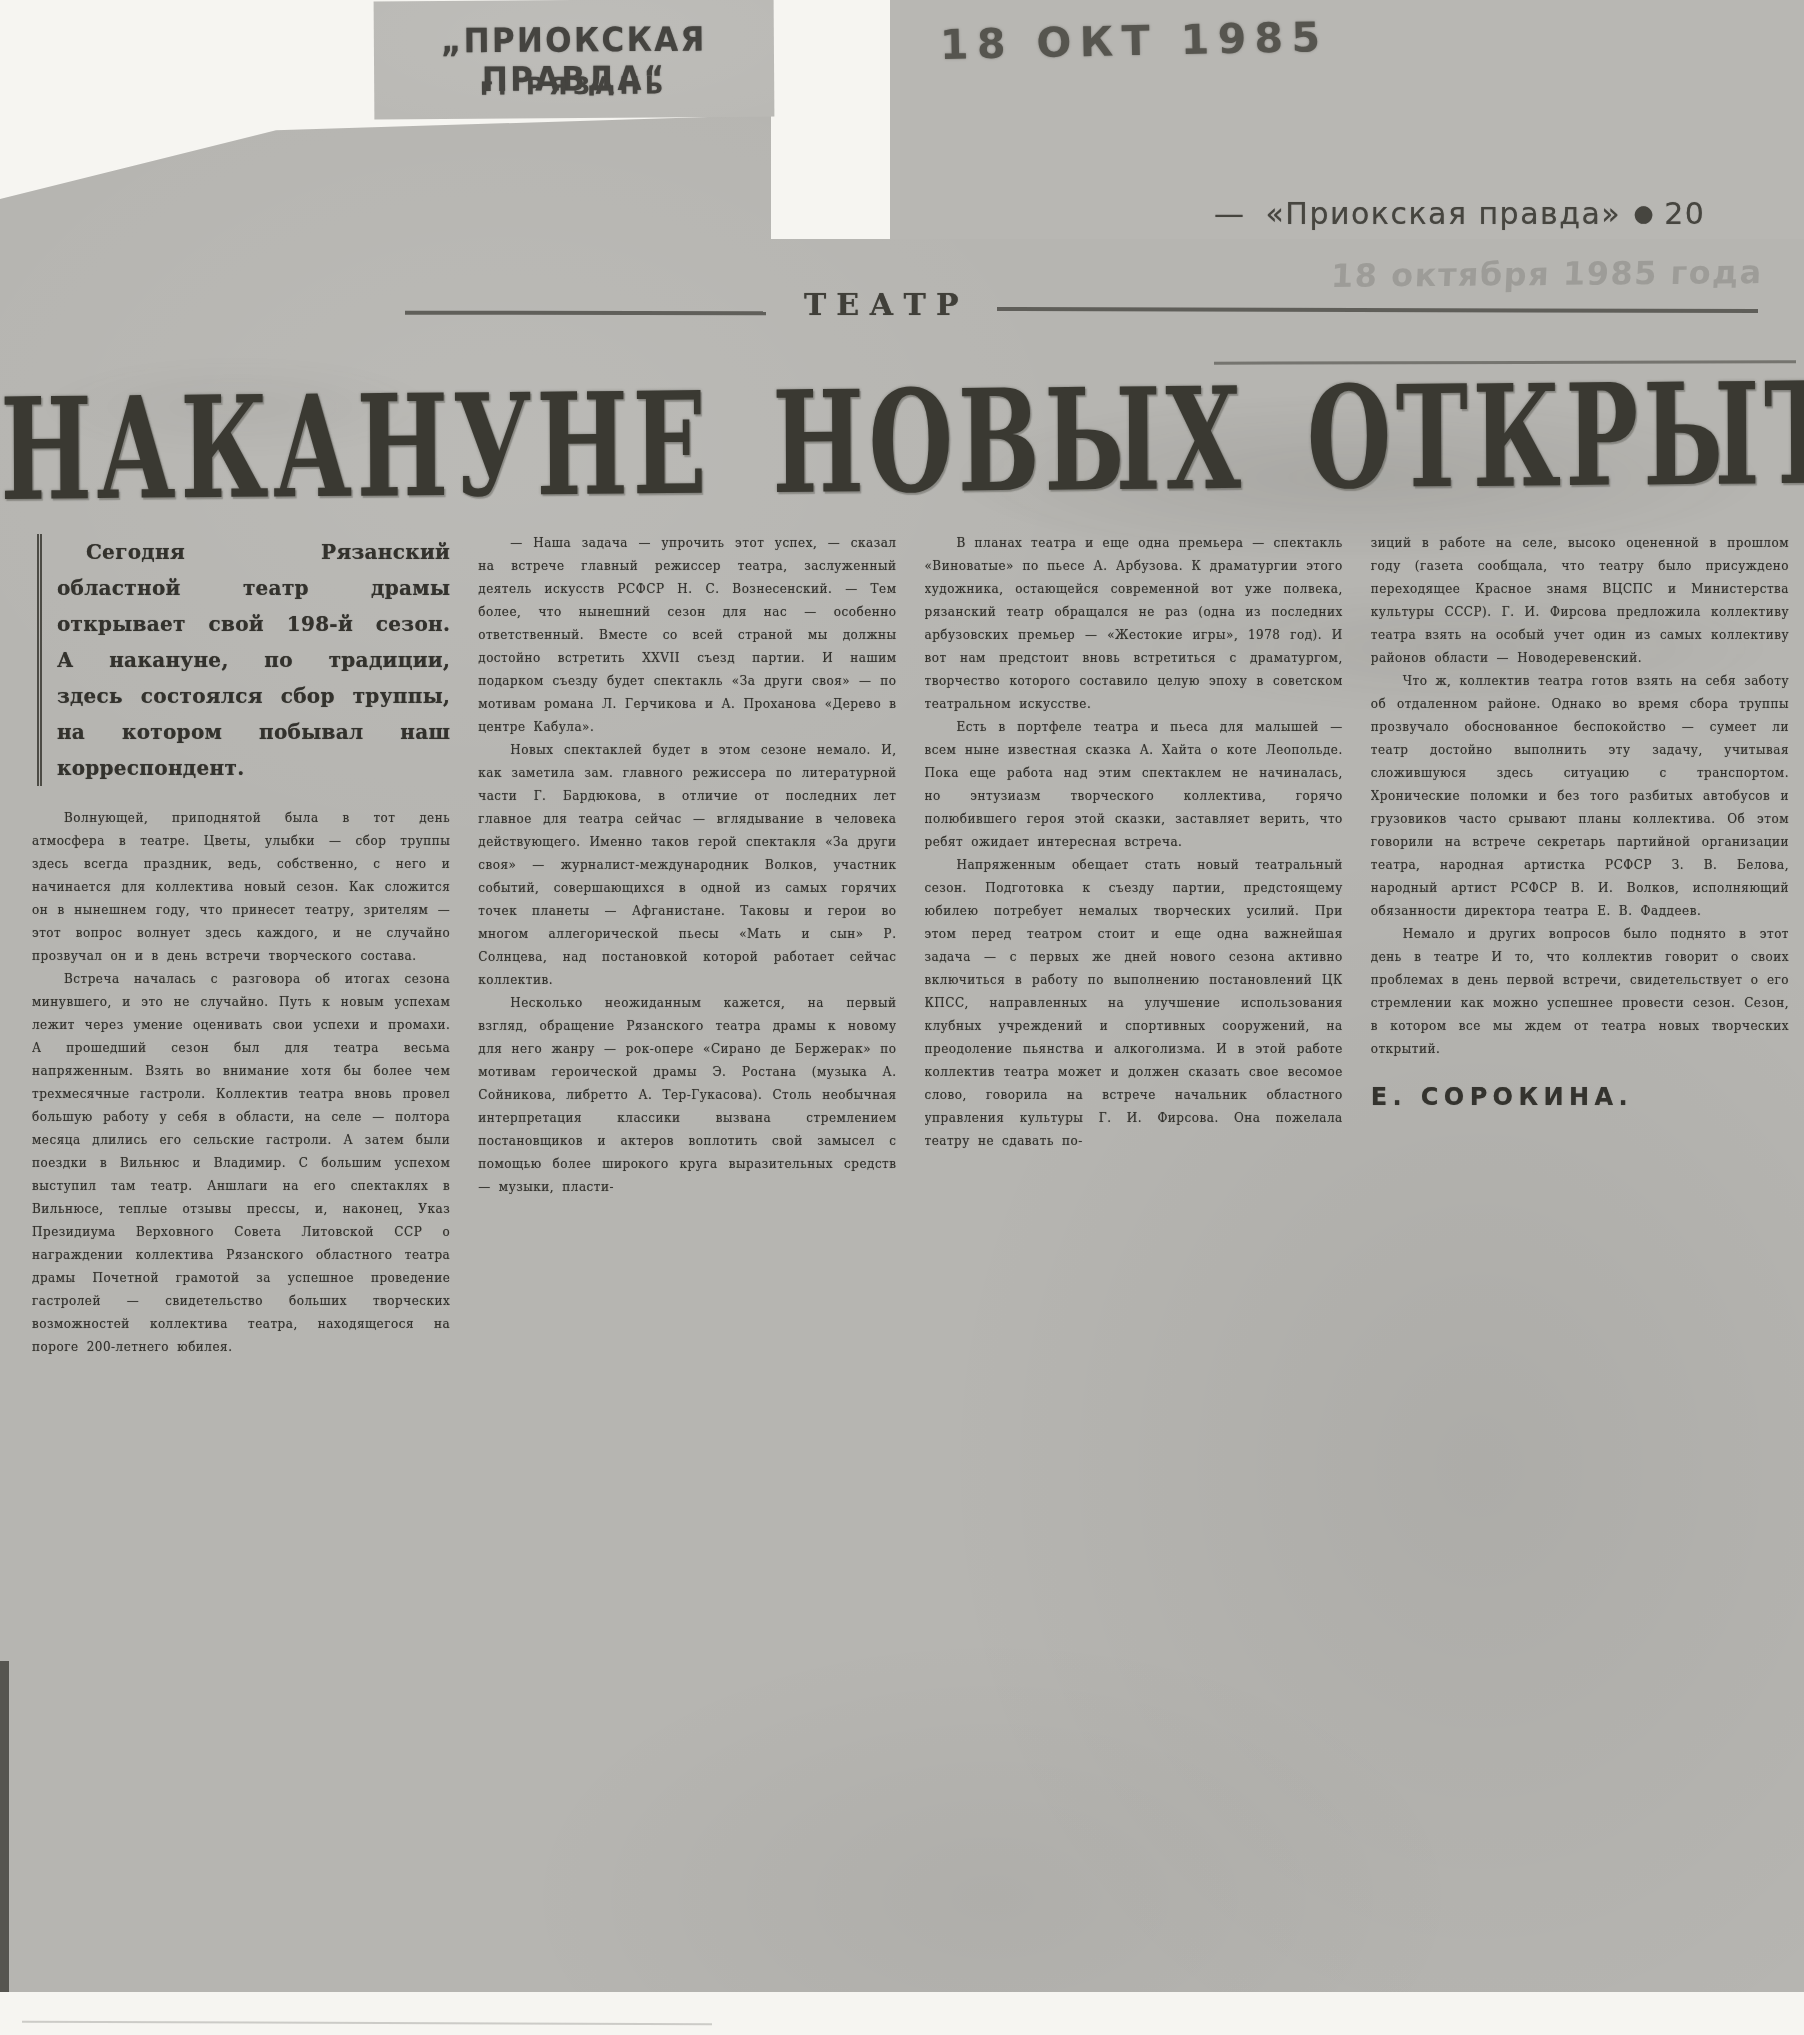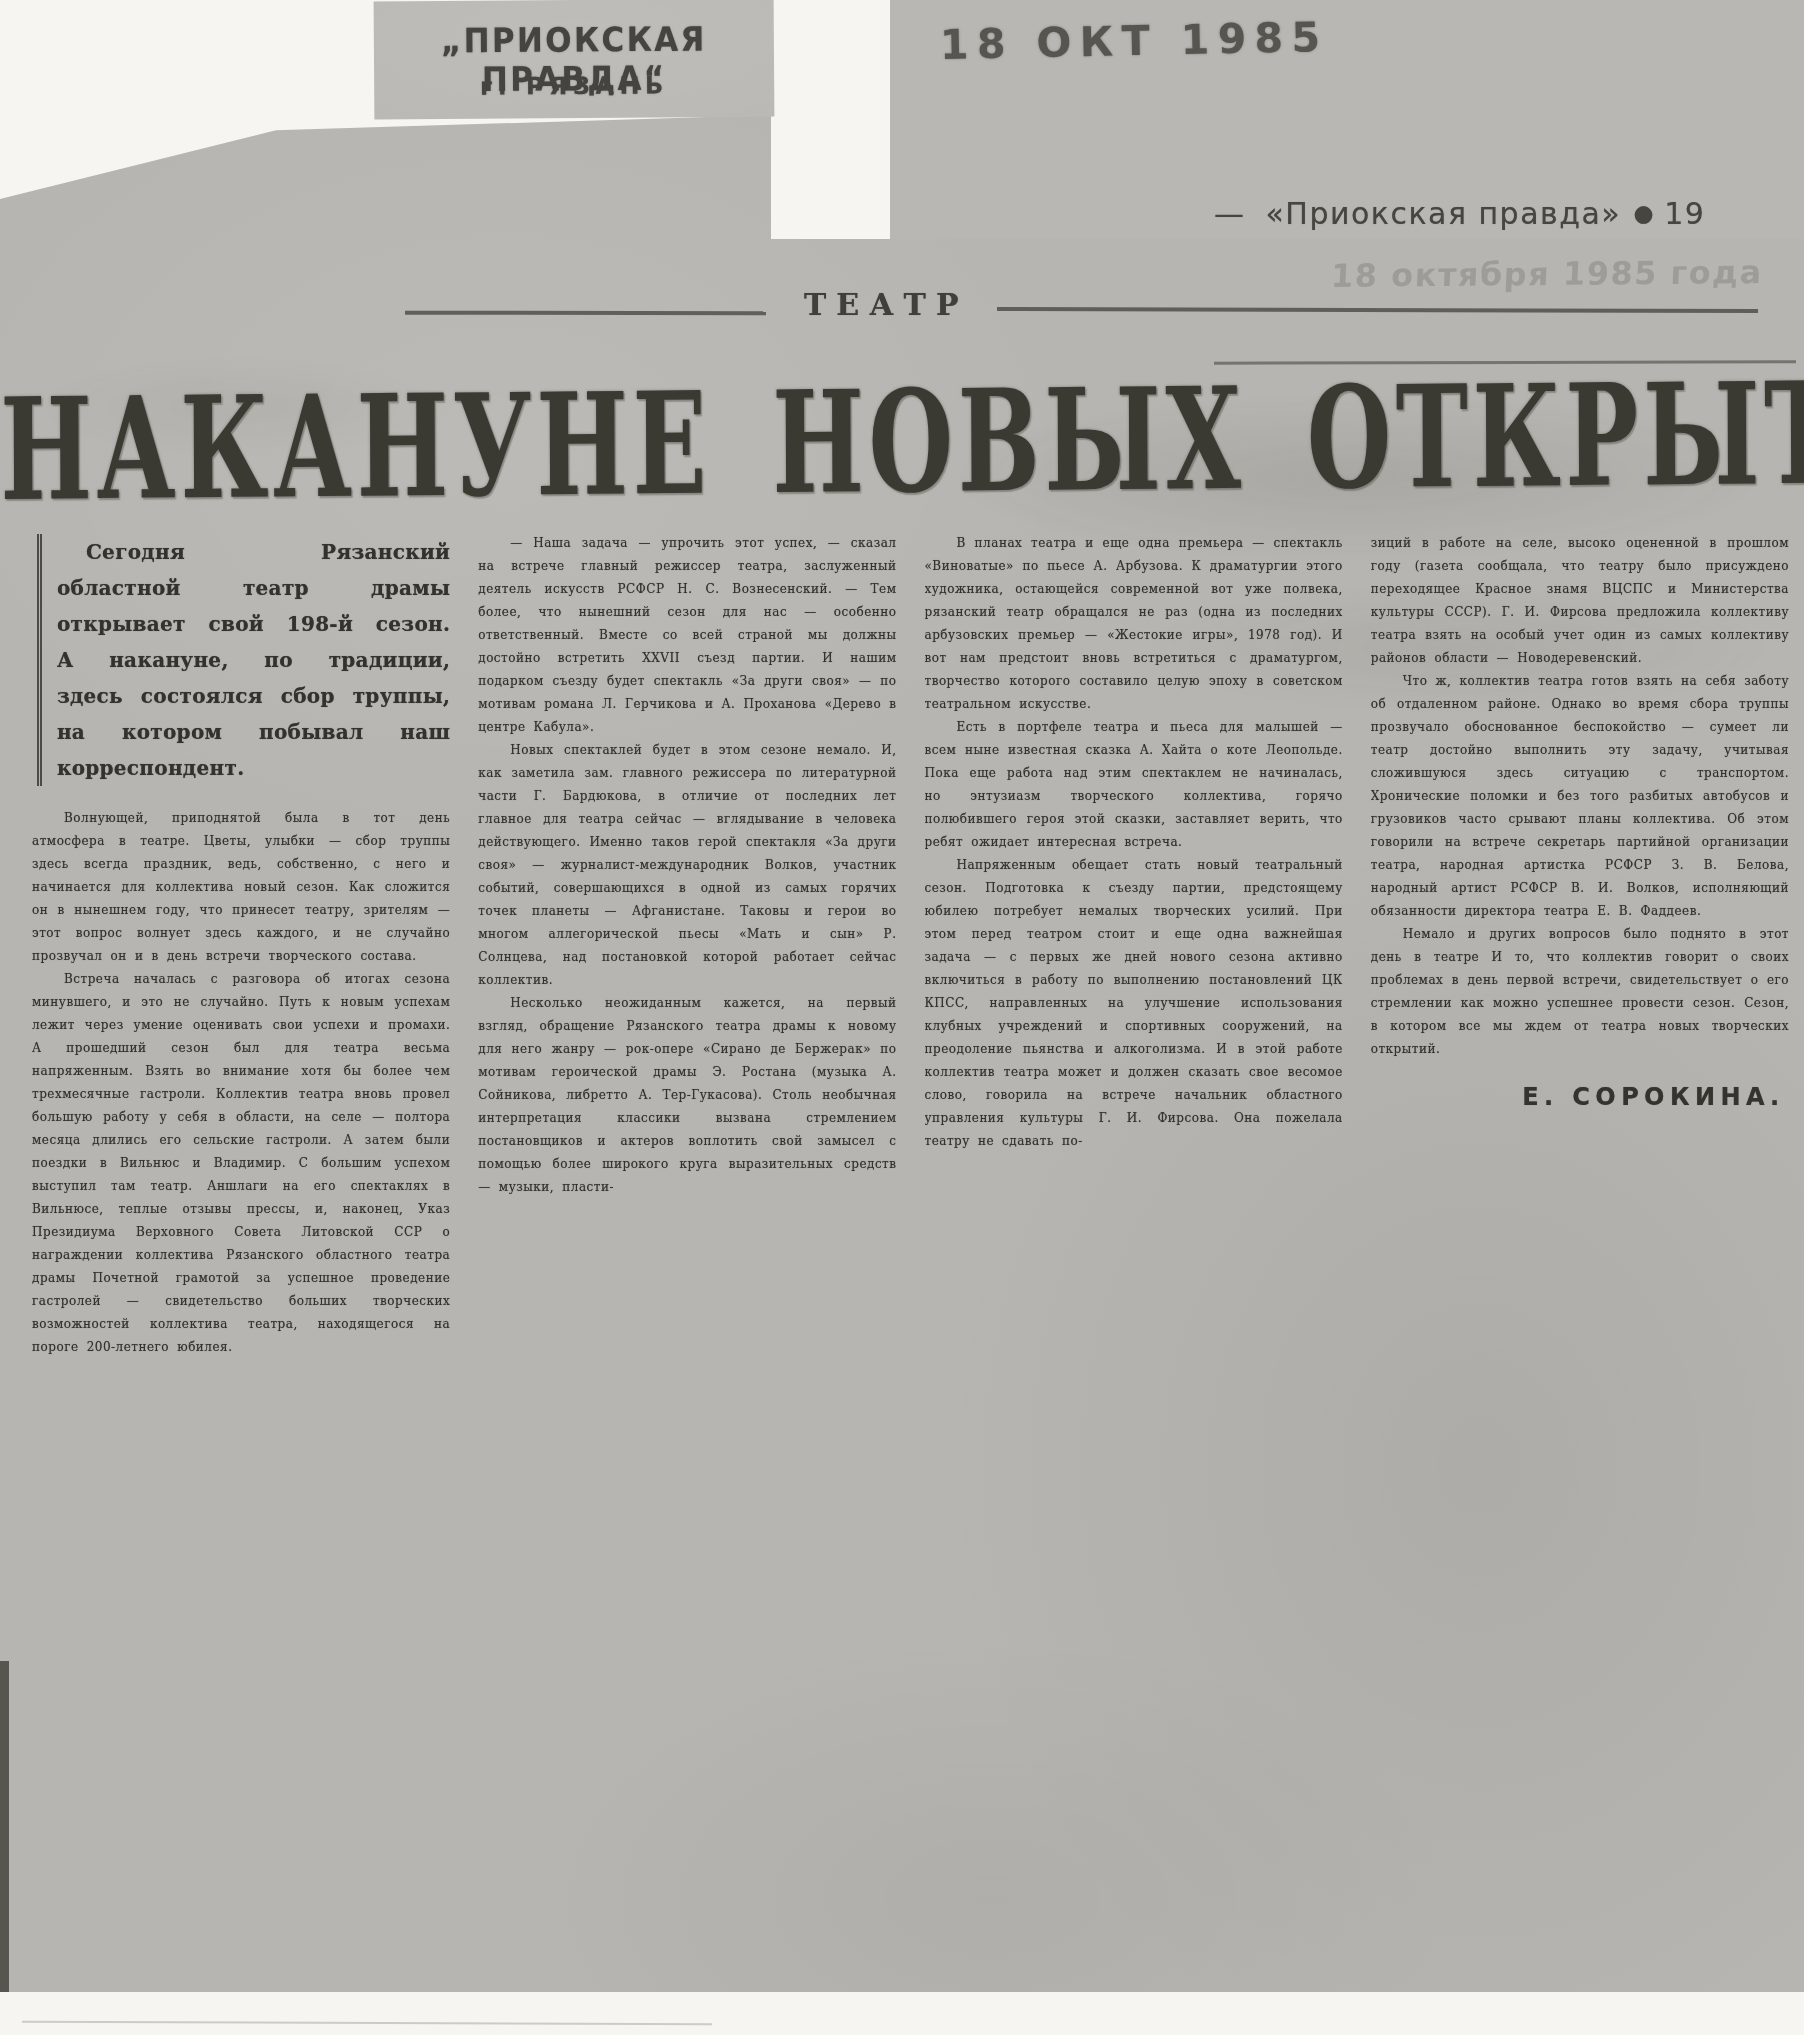--- a/index.html
+++ b/index.html
@@ -89,21 +89,21 @@
     text-shadow:0 0 0.8px rgba(51,50,45,.55);
   }
   .col p.cont{text-indent:0;}
   #lede{
     font-weight:bold;font-size:20px;line-height:36px;
     border-left:5.4px double #4c4b45;padding-left:15.3px;margin:1.5px 0 21.5px 4.6px;
     text-align:justify;text-indent:29px;letter-spacing:0.3px;word-spacing:7px;
     text-shadow:0 0 0.8px rgba(51,50,45,.7);
   }
   #byline{
-    margin-top:21.5px;text-align:right;padding-right:4.6px;
+    margin-top:21.5px;padding-right:4.6px;
     font-family:"DejaVu Sans","Liberation Sans",sans-serif;
     font-weight:bold;font-size:24px;letter-spacing:5.4px;color:#34332e;
     text-shadow:0 0 0.8px rgba(52,51,46,.6);
   }
   #edge-dark{position:absolute;left:0;top:1661px;width:9.2px;height:331px;background:#454440;opacity:.85;}
   #bottom-line{position:absolute;left:21.5px;top:2022px;width:690px;height:2.3px;background:rgba(80,78,74,.25);transform:rotate(.2deg);}
 </style>
 </head>
 <body>
 
@@ -112,21 +112,21 @@
   <div class="piece" id="piece-main"></div>
   <div class="piece" id="piece-right-top"></div>
 
   <div class="piece" id="piece-stamp">
     <div class="stamp-line" id="stamp-title">„ПРИОКСКАЯ ПРАВДА“</div>
     <div class="stamp-line" id="stamp-city">г. РЯЗАНЬ</div>
   </div>
 
   <div id="date-stamp">18 ОКТ 1985</div>
 
-  <div id="running-head"><span class="dash">—</span><span>«Приокская правда»</span><span class="bullet">●</span><span>19</span></div>
+  <div id="running-head"><span class="dash">—</span><span>«Приокская правда»</span><span class="bullet">●</span><span>20</span></div>
 
   <div id="ghost-date">18 октября 1985 года</div>
   <div class="ghost-blob" id="gb1"></div>
   <div class="ghost-blob" id="gb2"></div>
   <div class="ghost-blob" id="gb3"></div>
 
   <div class="rule" id="rule-left"></div>
   <div class="rule" id="rule-right"></div>
   <div class="rule" id="rule-strip"></div>
 

